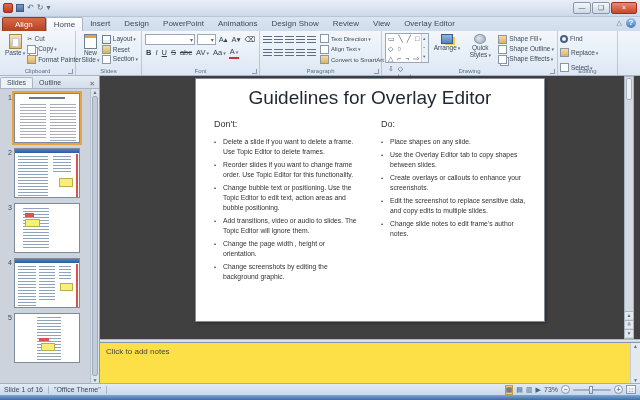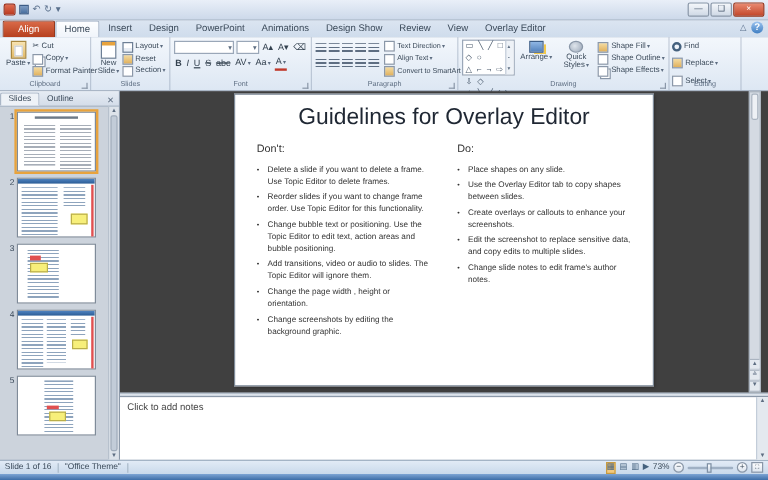--- a/index.html
+++ b/index.html
@@ -97,21 +97,21 @@
   .scol-head { font-size:9px; color:#333; margin-bottom:8px; }
   .scol ul { list-style:none; }
   .scol li { font-size:6.8px; line-height:10px; color:#333; margin-bottom:3px; padding-left:9px; position:relative; }
   .scol li:before { content:"•"; position:absolute; left:0; font-size:6px; }
   .vscroll { position:absolute; right:6px; top:0; bottom:0; width:10px; background:#d4dae2; border:1px solid #aab4c0; font-size:5px; text-align:center; color:#5e6e82; }
   .vthumb { margin:1px; height:22px; background:#eef1f5; border:1px solid #aab4c0; border-radius:2px; }
   .vnav { position:absolute; bottom:1px; left:0; right:0; display:flex; flex-direction:column; gap:1px; }
   .vnav span { display:block; background:#e4e9ef; border-top:1px solid #aab4c0; line-height:7px; }
 
   .splitter { height:4px; background:linear-gradient(#e8edf3,#c9d2dd); border-top:1px solid #aab6c6; border-bottom:1px solid #8b98a8; }
-  .notes { height:52px; background:#ffffff; position:relative; padding:4px 6px; }
+  .notes { height:40px; background:#fde047; position:relative; padding:4px 6px; }
   .notes-text { font-size:8px; color:#444; }
   .nscroll { position:absolute; right:0; top:0; bottom:0; width:10px; background:#e4e9ef; border-left:1px solid #c3cdd9; font-size:5px; color:#5e6e82; text-align:center; display:flex; flex-direction:column; justify-content:space-between; }
 
   
   .statusbar { height:12px; background:linear-gradient(#e2ebf6,#c9d9eb); border-top:1px solid #9fb0c4;
                display:flex; align-items:center; font-size:7px; color:#3b4a5a; padding:0 4px; }
   .sdiv { width:1px; height:8px; background:#a9b8c9; margin:0 5px; }
   .sb-right { margin-left:auto; display:flex; align-items:center; gap:3px; }
   .viewico { font-size:7px; line-height:8px; color:#44617e; }
   .viewico.active { background:#f3c97e; border:1px solid #c79b42; }

